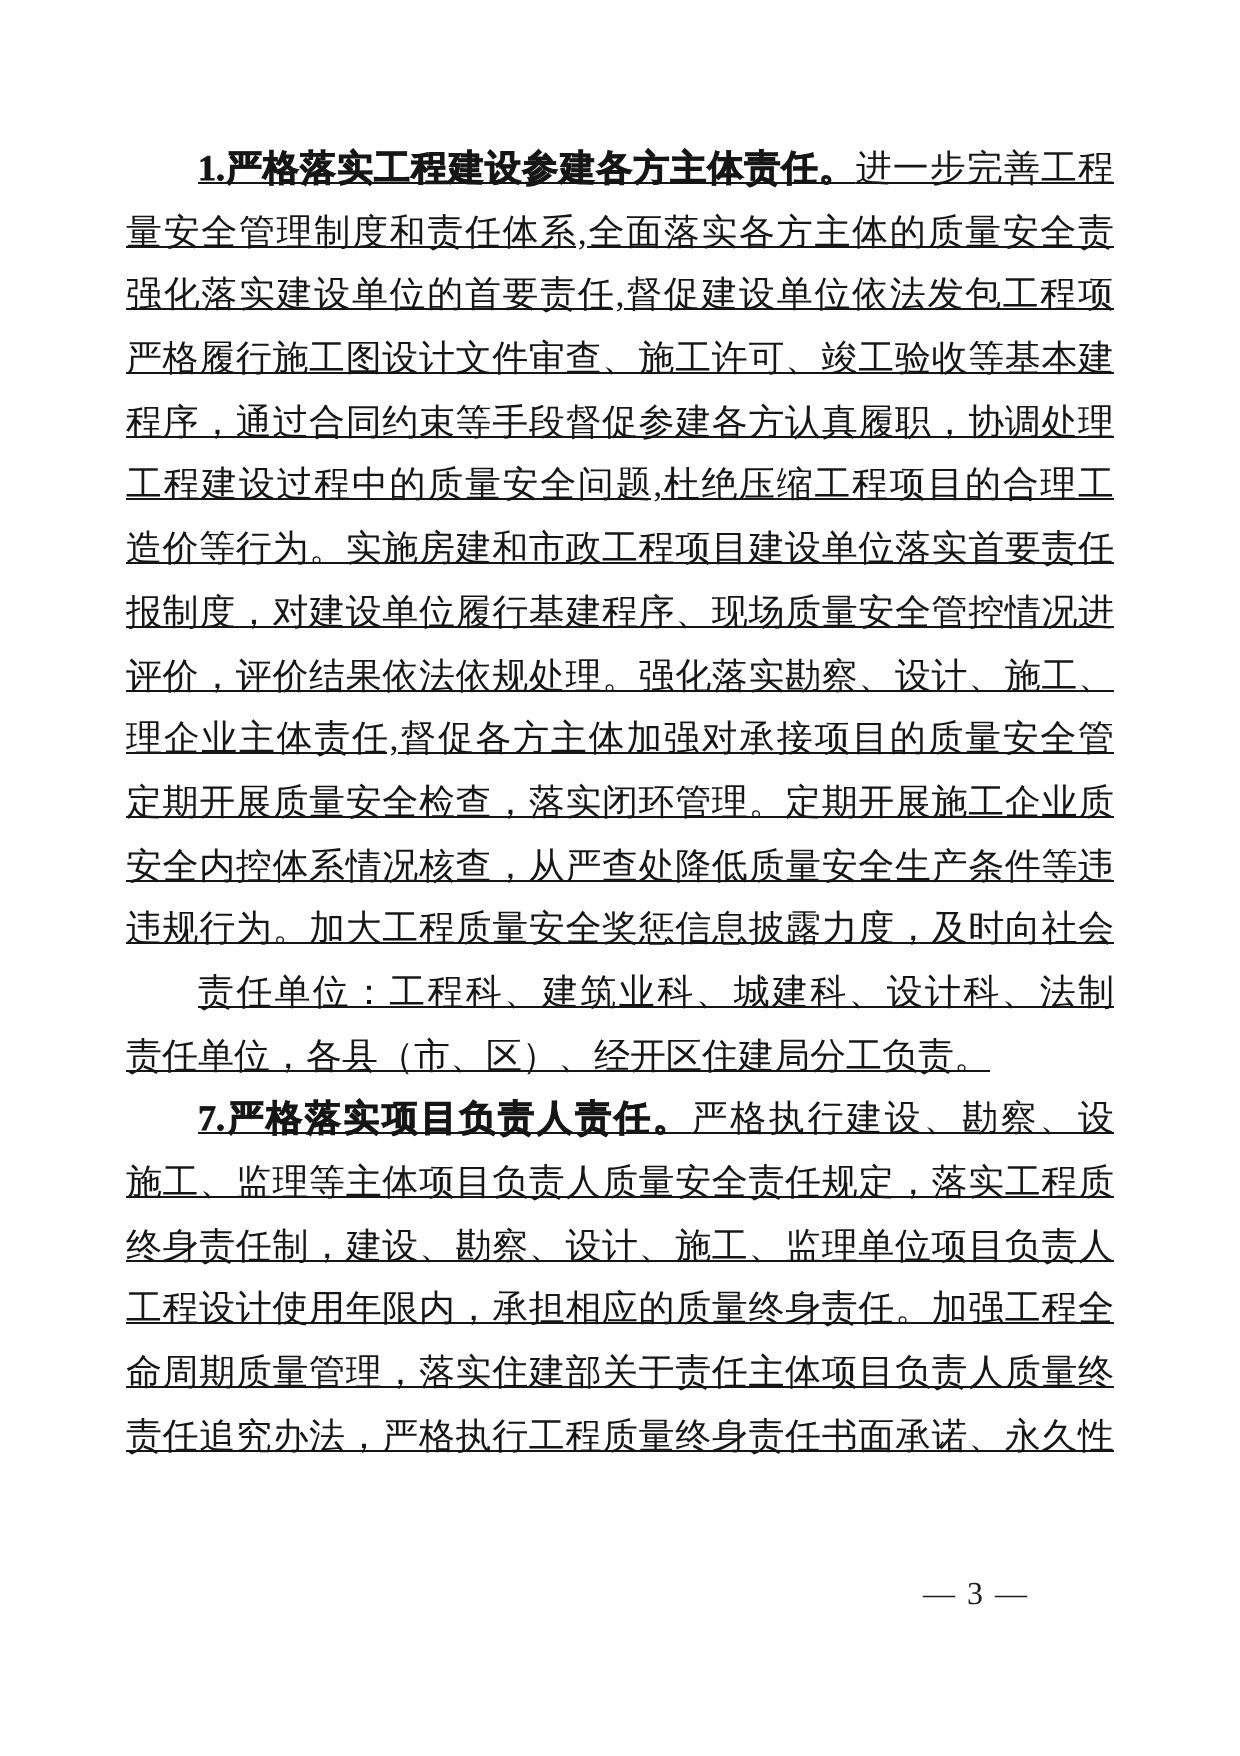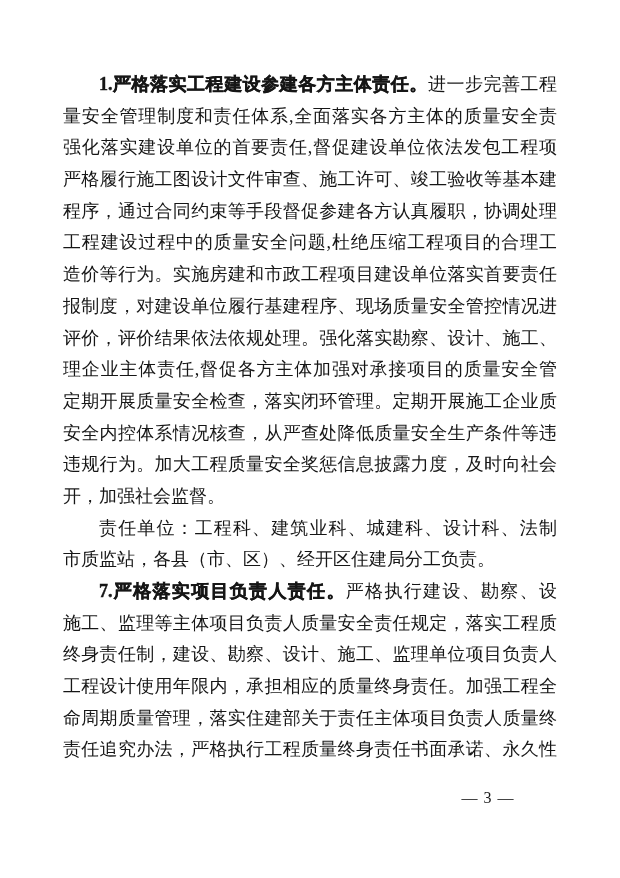--- a/index.html
+++ b/index.html
@@ -30,20 +30,21 @@
     overflow: hidden;
   }
   .line.full {
     text-align-last: justify;
   }
   .line.indent {
     text-indent: 2em;
   }
   .seg {
     font-weight: normal;
+    text-decoration: underline;
   }
   .seg-bold {
     font-weight: bold;
     -webkit-text-stroke: 0.4px #161616;
   }
   .page-num {
     position: absolute;
     top: 786px;
     left: 452px;
     width: 72px;
@@ -66,23 +67,22 @@
       <div class="line full"><span class="seg">严格履行施工图设计文件审查、施工许可、竣工验收等基本建设</span></div>
       <div class="line full"><span class="seg">程序，通过合同约束等手段督促参建各方认真履职，协调处理好</span></div>
       <div class="line full"><span class="seg">工程建设过程中的质量安全问题,杜绝压缩工程项目的合理工期、</span></div>
       <div class="line full"><span class="seg">造价等行为。实施房建和市政工程项目建设单位落实首要责任通</span></div>
       <div class="line full"><span class="seg">报制度，对建设单位履行基建程序、现场质量安全管控情况进行</span></div>
       <div class="line full"><span class="seg">评价，评价结果依法依规处理。强化落实勘察、设计、施工、监</span></div>
       <div class="line full"><span class="seg">理企业主体责任,督促各方主体加强对承接项目的质量安全管理,</span></div>
       <div class="line full"><span class="seg">定期开展质量安全检查，落实闭环管理。定期开展施工企业质量</span></div>
       <div class="line full"><span class="seg">安全内控体系情况核查，从严查处降低质量安全生产条件等违法</span></div>
       <div class="line full"><span class="seg">违规行为。加大工程质量安全奖惩信息披露力度，及时向社会公</span></div>
-      <div class="line"><span class="seg">开，加强社会监督。</span></div>
       <div class="line full indent"><span class="seg">责任单位：工程科、建筑业科、城建科、设计科、法制科、</span></div>
-      <div class="line"><span class="seg">市质监站，各县（市、区）、经开区住建局分工负责。</span></div>
+      <div class="line"><span class="seg">责任单位，各县（市、区）、经开区住建局分工负责。</span></div>
       <div class="line full indent"><span class="seg seg-bold">7.严格落实项目负责人责任。</span><span class="seg">严格执行建设、勘察、设计、</span></div>
       <div class="line full"><span class="seg">施工、监理等主体项目负责人质量安全责任规定，落实工程质量</span></div>
       <div class="line full"><span class="seg">终身责任制，建设、勘察、设计、施工、监理单位项目负责人在</span></div>
       <div class="line full"><span class="seg">工程设计使用年限内，承担相应的质量终身责任。加强工程全生</span></div>
       <div class="line full"><span class="seg">命周期质量管理，落实住建部关于责任主体项目负责人质量终身</span></div>
       <div class="line full"><span class="seg">责任追究办法，严格执行工程质量终身责任书面承诺、永久性标</span></div>
     </div>
   <div class="page-num">— 3 —</div>
 </div>
 

